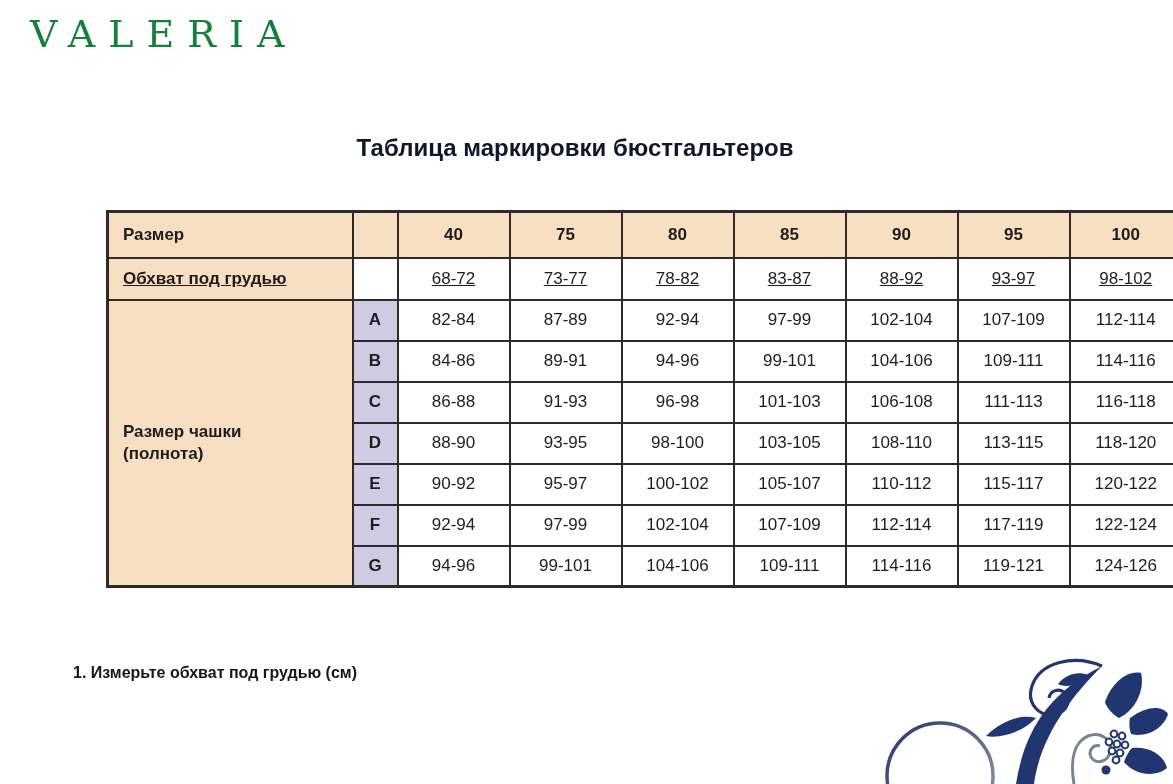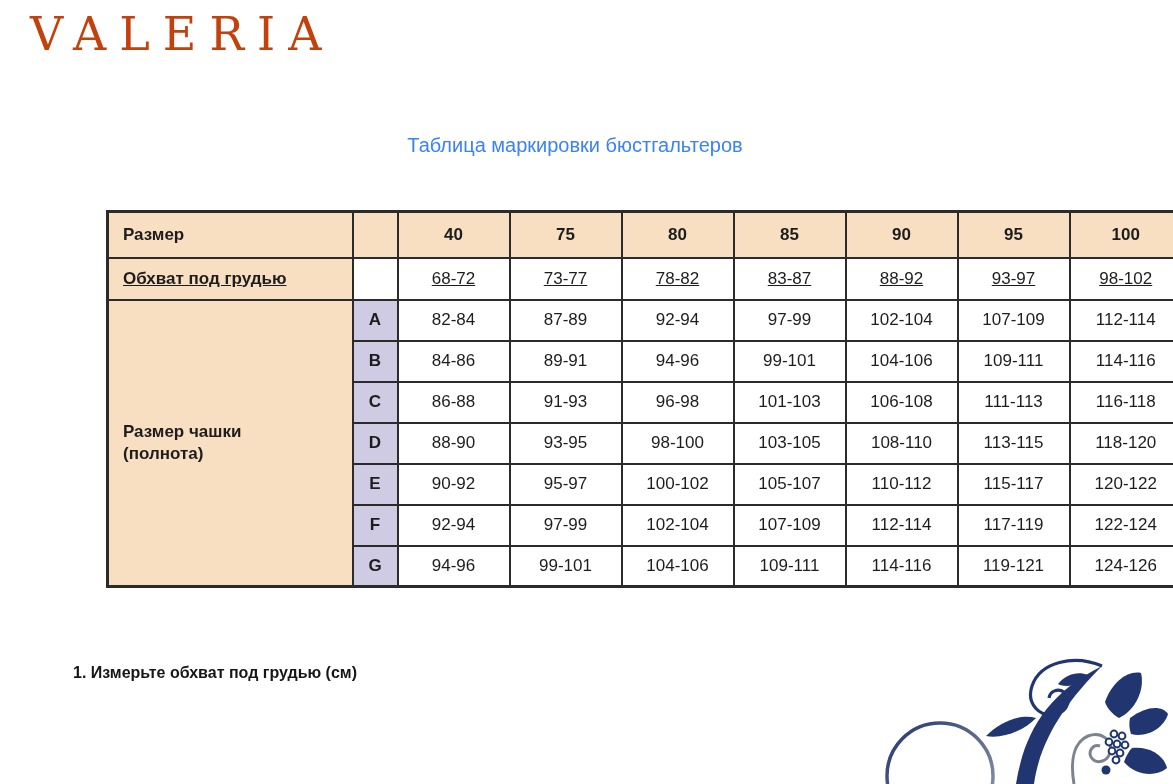--- a/index.html
+++ b/index.html
@@ -9,31 +9,31 @@
     background:#ffffff;
     overflow:hidden;
     font-family:"Liberation Sans", sans-serif;
     color:#1c1c1c;
   }
 
   
   .logo {
     position:absolute; left:30px; top:12px;
     font-family:"DejaVu Serif", serif;
-    font-size:46px; line-height:44px;
+    font-size:38px; line-height:44px;
     letter-spacing:13px;
-    color:#c2410c;
+    color:#15803d;
     font-weight:400;
   }
 
   
   .title {
     position:absolute; top:134px; left:0; width:1150px;
     text-align:center;
-    font-size:20px; font-weight:400; color:#3b82f6;
+    font-size:24px; font-weight:700; color:#0f172a;
   }
 
   
   table.size-table {
     position:absolute; left:62px; top:210px;
     width:1075px;
     border-collapse:collapse;
     table-layout:fixed;
     border:3px solid #2b2b2b;
     margin-left:44px;

